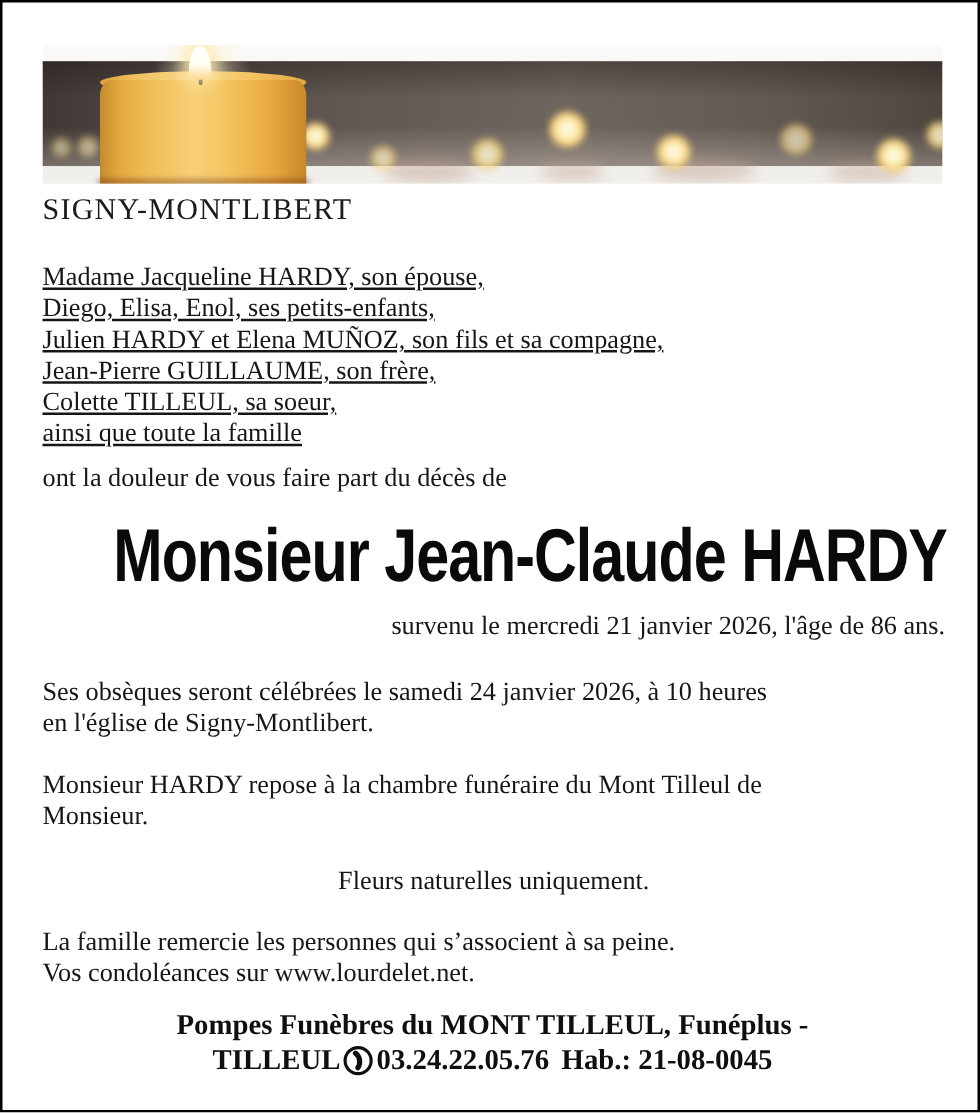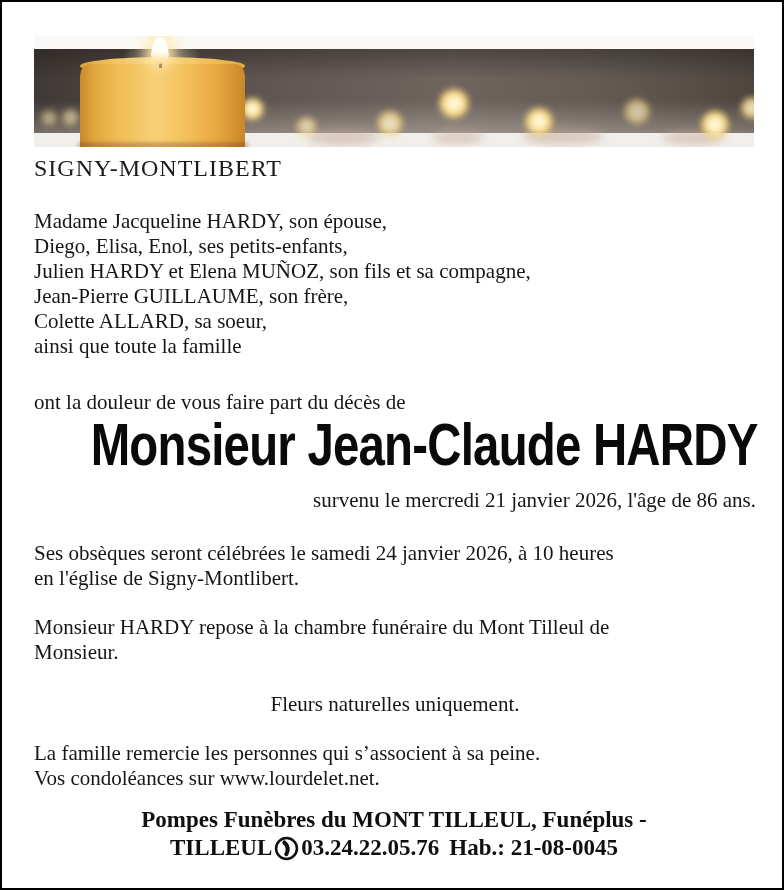--- a/index.html
+++ b/index.html
@@ -89,30 +89,30 @@
     <div class="flame-glow"></div>
     <div class="candle-rim"></div>
     <div class="candle-body"></div>
     <div class="candle-base"></div>
     <div class="wick"></div>
     <div class="flame"></div>
   </div>
 
   <div class="masthead">SIGNY-MONTLIBERT</div>
 
-  <div class="txt" style="top:207px;">
+  <div class="txt" style="top:207px;text-decoration:underline;">
     <div>Madame Jacqueline HARDY, son épouse,</div>
     <div>Diego, Elisa, Enol, ses petits-enfants,</div>
     <div>Julien HARDY et Elena MUÑOZ, son fils et sa compagne,</div>
     <div>Jean-Pierre GUILLAUME, son frère,</div>
-    <div>Colette ALLARD, sa soeur,</div>
+    <div>Colette TILLEUL, sa soeur,</div>
     <div>ainsi que toute la famille</div>
   </div>
 
-  <div class="txt" style="top:388px;">ont la douleur de vous faire part du décès de</div>
+  <div class="txt" style="top:368px;">ont la douleur de vous faire part du décès de</div>
 
   <div class="big-title">
     <span class="squeeze">Monsieur Jean-Claude HARDY</span>
   </div>
 
   <div class="txt" style="top:486px;text-align:right;">survenu le mercredi 21 janvier 2026, l'âge de 86 ans.</div>
 
   <div class="txt" style="top:539px;">
     <div>Ses obsèques seront célébrées le samedi 24 janvier 2026, à 10 heures</div>
     <div>en l'église de Signy-Montlibert.</div>

